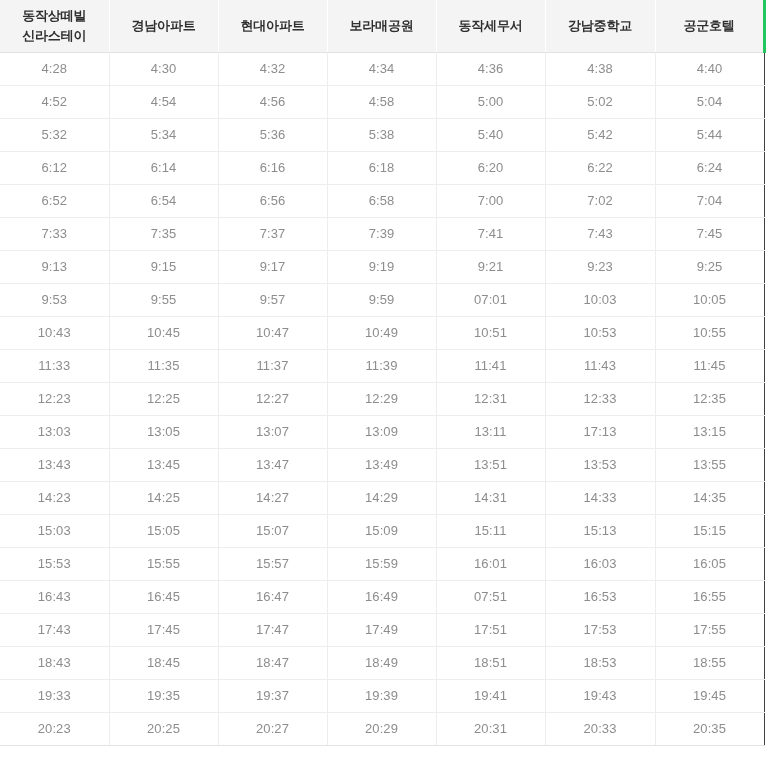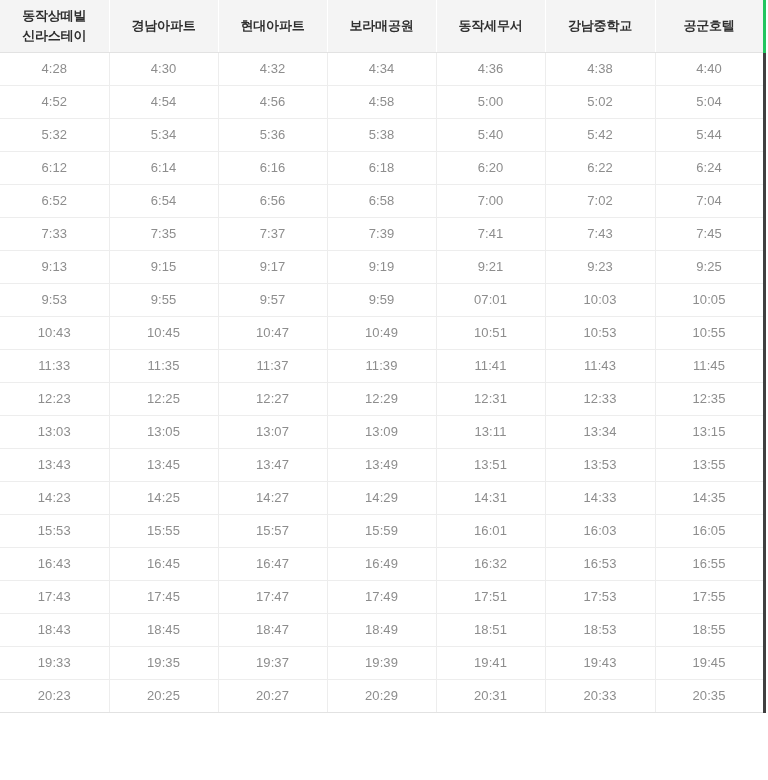--- a/index.html
+++ b/index.html
@@ -58,21 +58,21 @@
     font-weight: normal;
     text-align: center;
     vertical-align: middle;
     padding: 0;
     border-right: 1px solid #ededed;
     border-bottom: 1px solid #ededed;
     box-sizing: border-box;
     letter-spacing: 0.1px;
   }
   #timetable tbody td:last-child {
-    border-right: 3px solid #404040;
+    border-right: 1px solid #404040;
   }
   #timetable tbody tr:last-child td {
     border-bottom: 1px solid #e2e2e2;
   }
 </style>
 </head>
 <body>
 
 <table id="timetable">
   <colgroup>
@@ -194,21 +194,21 @@
         <td>12:31</td>
         <td>12:33</td>
         <td>12:35</td>
       </tr>
       <tr>
         <td>13:03</td>
         <td>13:05</td>
         <td>13:07</td>
         <td>13:09</td>
         <td>13:11</td>
-        <td>13:34</td>
+        <td>17:13</td>
         <td>13:15</td>
       </tr>
       <tr>
         <td>13:43</td>
         <td>13:45</td>
         <td>13:47</td>
         <td>13:49</td>
         <td>13:51</td>
         <td>13:53</td>
         <td>13:55</td>
@@ -216,34 +216,43 @@
       <tr>
         <td>14:23</td>
         <td>14:25</td>
         <td>14:27</td>
         <td>14:29</td>
         <td>14:31</td>
         <td>14:33</td>
         <td>14:35</td>
       </tr>
       <tr>
+        <td>15:03</td>
+        <td>15:05</td>
+        <td>15:07</td>
+        <td>15:09</td>
+        <td>15:11</td>
+        <td>15:13</td>
+        <td>15:15</td>
+      </tr>
+      <tr>
         <td>15:53</td>
         <td>15:55</td>
         <td>15:57</td>
         <td>15:59</td>
         <td>16:01</td>
         <td>16:03</td>
         <td>16:05</td>
       </tr>
       <tr>
         <td>16:43</td>
         <td>16:45</td>
         <td>16:47</td>
         <td>16:49</td>
-        <td>16:32</td>
+        <td>07:51</td>
         <td>16:53</td>
         <td>16:55</td>
       </tr>
       <tr>
         <td>17:43</td>
         <td>17:45</td>
         <td>17:47</td>
         <td>17:49</td>
         <td>17:51</td>
         <td>17:53</td>

